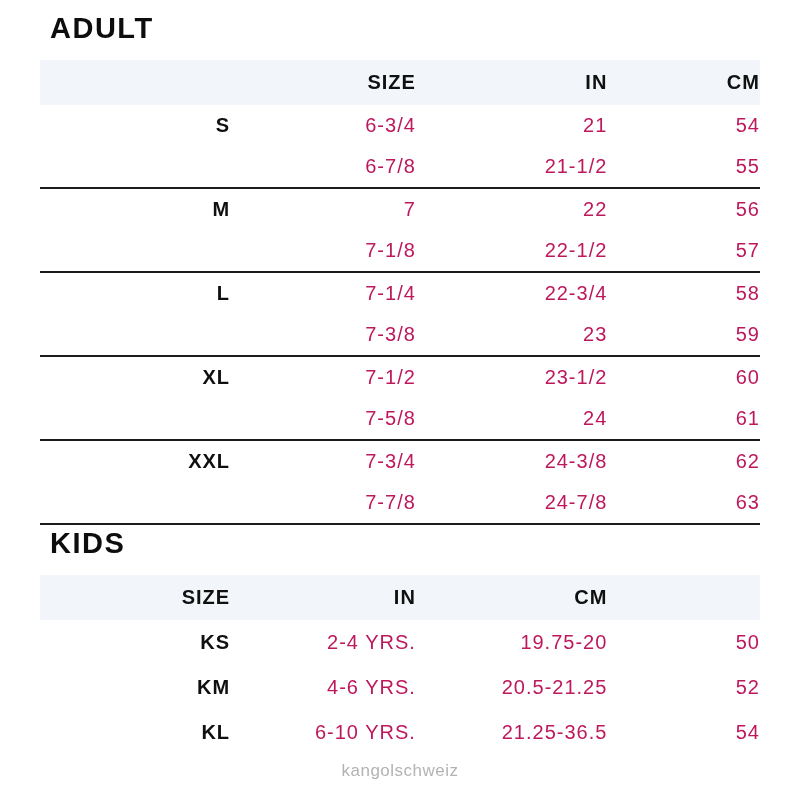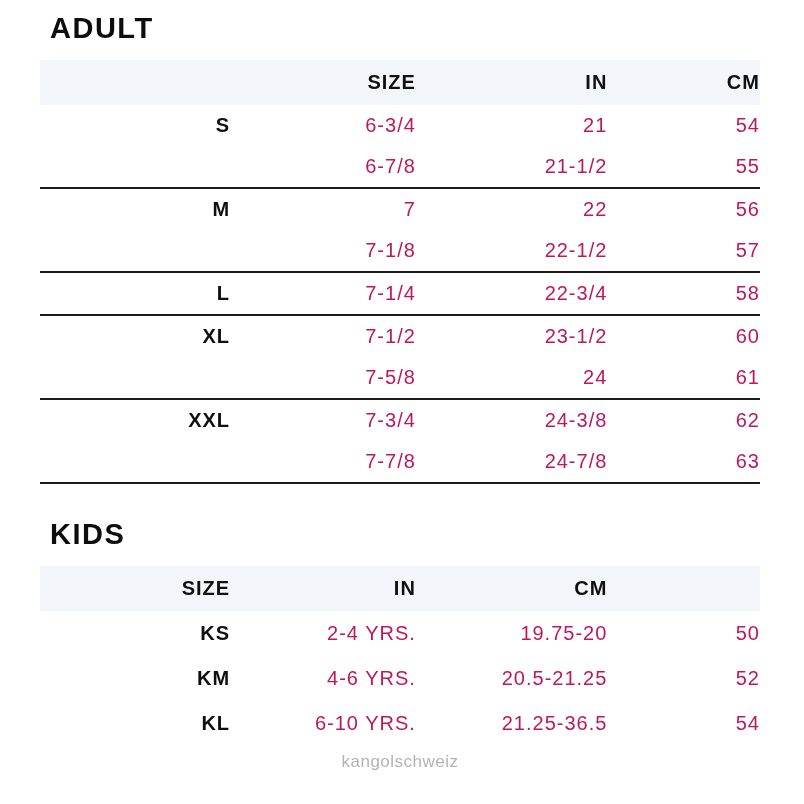--- a/index.html
+++ b/index.html
@@ -13,21 +13,21 @@
   }
   .section-title {
     font-size: 29px;
     font-weight: bold;
     color: #0d0d0d;
     letter-spacing: 1.5px;
     line-height: 1;
     margin: 0 0 0 50px;
   }
   .title-adult { padding-top: 14px; margin-bottom: 17px; }
-  .title-kids  { padding-top: 36px; margin-bottom: 17px; }
+  .title-kids  { padding-top: 4px; margin-bottom: 17px; }
 
   .size-table {
     width: 720px;
     margin-left: 40px;
   }
   .row {
     display: grid;
     grid-template-columns: 26.4% 25.8% 26.6% 21.2%;
     align-items: center;
     text-align: right;
@@ -113,20 +113,26 @@
     </div>
   </div>
 
   <div class="group">
     <div class="row data">
       <div class="cell size-label">L</div>
       <div class="cell">7-1/4</div>
       <div class="cell">22-3/4</div>
       <div class="cell">58</div>
     </div>
+    <div class="row data">
+      <div class="cell size-label"></div>
+      <div class="cell">7-3/8</div>
+      <div class="cell">23</div>
+      <div class="cell">59</div>
+    </div>
   </div>
 
   <div class="group">
     <div class="row data">
       <div class="cell size-label">XL</div>
       <div class="cell">7-1/2</div>
       <div class="cell">23-1/2</div>
       <div class="cell">60</div>
     </div>
     <div class="row data">

